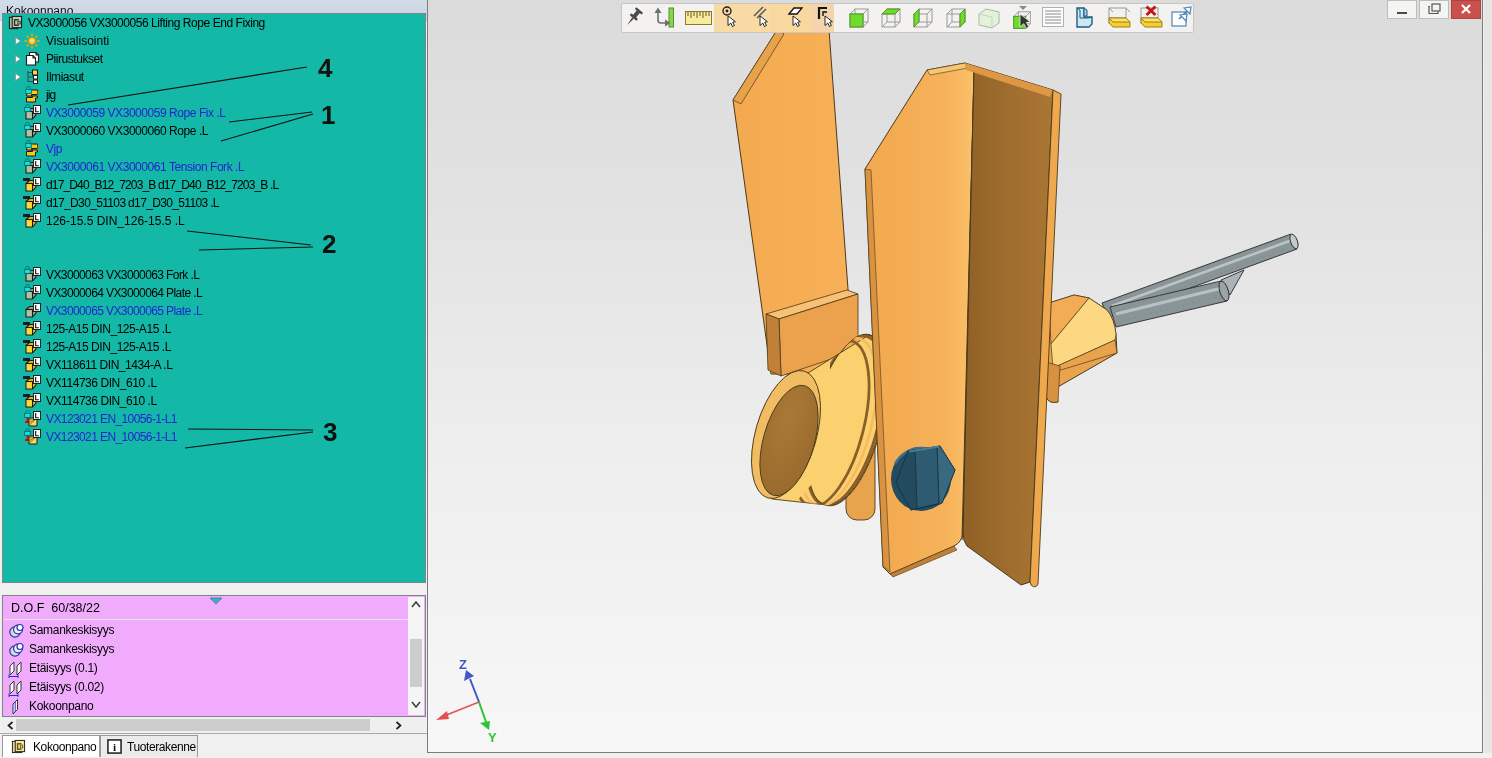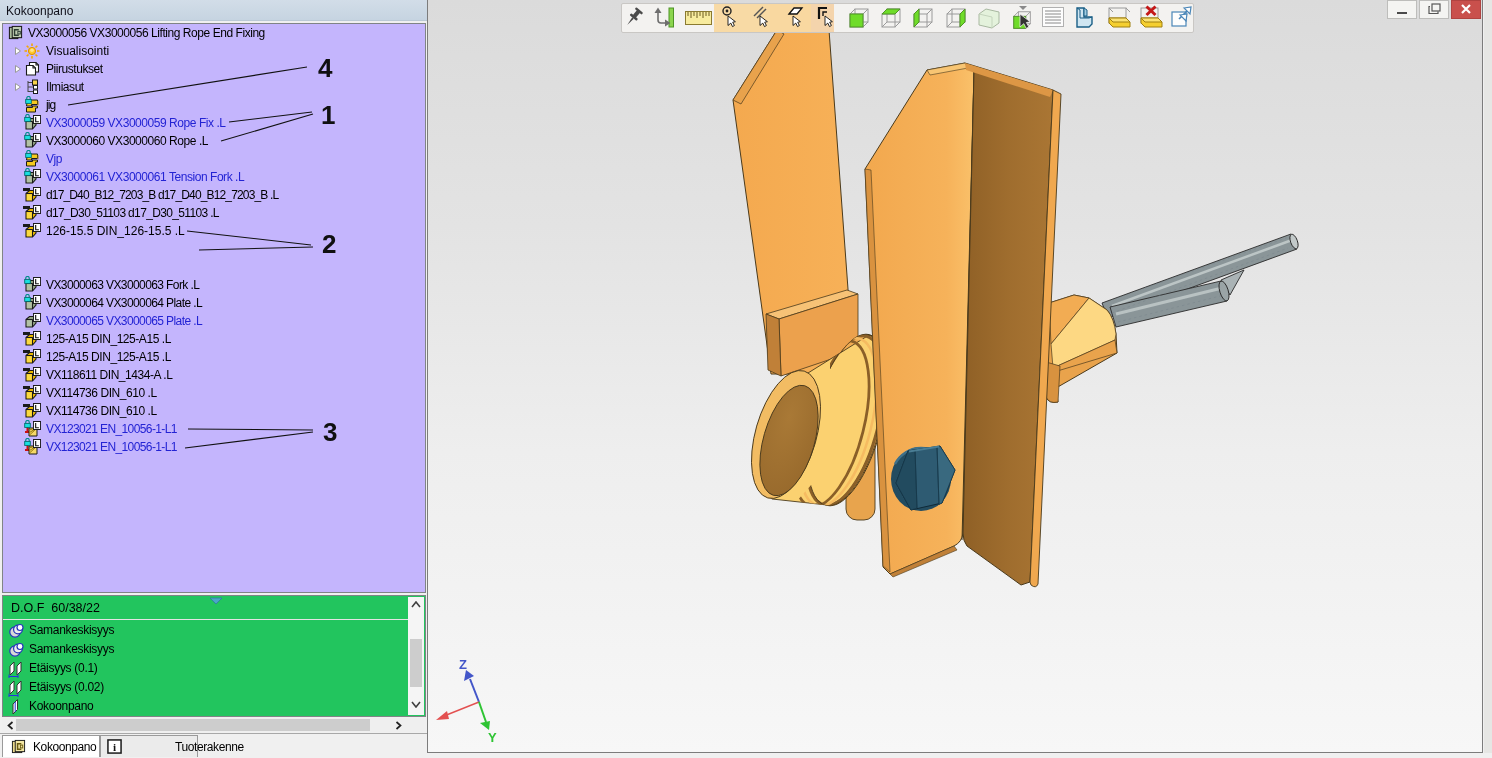--- a/index.html
+++ b/index.html
@@ -2,26 +2,26 @@
 <html><head>
 <meta charset="utf-8">
 <style>
 * { margin:0; padding:0; box-sizing:border-box; }
 html,body { width:1492px; height:758px; overflow:hidden; font-family:"Liberation Sans", sans-serif; background:#f0f0f0; }
 #app { position:absolute; left:0; top:0; width:1492px; height:570px; }
 .abs { position:absolute; }
 
 #titlebar { left:0; top:0; width:427px; height:21px; background:linear-gradient(180deg,#d2dde8,#c6d4e1); border-bottom:1px solid #bac9d6; }
 #titlebar span { position:absolute; left:6px; top:4px; font-size:12px; color:#10101a; }
-#treepanel { left:2px; top:23px; width:424px; height:570px; background:#c4b5fd; border:1px solid #808486; }
+#treepanel { left:2px; top:13px; width:424px; height:570px; background:#14b8a6; border:1px solid #808486; }
 .trow { position:absolute; height:18px; font-size:12px; letter-spacing:-0.45px; color:#000; white-space:nowrap; }
 .trow.blue { color:#2323d4; }
 .trow .txt { position:absolute; top:2px; }
 
-#dofpanel { left:2px; top:595px; width:424px; height:122px; background:#22c55e; border:1px solid #808486; }
+#dofpanel { left:2px; top:595px; width:424px; height:122px; background:#f0abfc; border:1px solid #808486; }
 #dofpanel .hdr { position:absolute; left:8px; top:5px; font-size:12.5px; color:#000; }
 #dofpanel .sep { position:absolute; left:0; top:23px; width:405px; height:1px; background:#e4e4e4; }
 .drow { position:absolute; left:0; height:19px; font-size:12px; letter-spacing:-0.3px; color:#000; white-space:nowrap; }
 .drow .txt { position:absolute; left:26px; top:2px; }
 #vscroll { position:absolute; right:1px; top:1px; width:16px; height:118px; background:#f5f5f5; }
 #vthumb { position:absolute; left:2px; top:42px; width:12px; height:48px; background:#cdcdcd; }
 #hscroll { left:2px; top:718px; width:424px; height:14px; background:#efefef; }
 #hthumb { position:absolute; left:14px; top:1px; width:354px; height:12px; background:#cdcdcd; }
 
 #tabbar { left:0; top:733px; width:427px; height:25px; background:#f0f0f0; border-top:1px solid #a8a8a8; }
@@ -448,21 +448,21 @@
     <div class="tab" id="tab1">
         <svg class="abs" style="left:8px;top:3px" width="15" height="15">
           <use href="#i-tabk"></use>
         </svg>
         <span class="lbl" style="left:30px;">Kokoonpano</span>
       </div>
     <div class="tab" id="tab2">
         <svg class="abs" style="left:6px;top:3px" width="15" height="15">
           <use href="#i-info"></use>
         </svg>
-        <span class="lbl" style="left:26px;margin-left:48px;">Tuoterakenne</span>
+        <span class="lbl" style="left:26px;">Tuoterakenne</span>
       </div>
   </div>
 
   <svg class="abs" style="left:0;top:0;pointer-events:none" width="427" height="600">
     <g stroke="#111" stroke-width="1.1" fill="none">
       <line x1="68" y1="105" x2="307" y2="67"></line>
       <line x1="229" y1="122" x2="312" y2="112"></line>
       <line x1="221" y1="141" x2="313" y2="114"></line>
       <line x1="187" y1="231" x2="311" y2="245"></line>
       <line x1="199" y1="250" x2="313" y2="247"></line>

